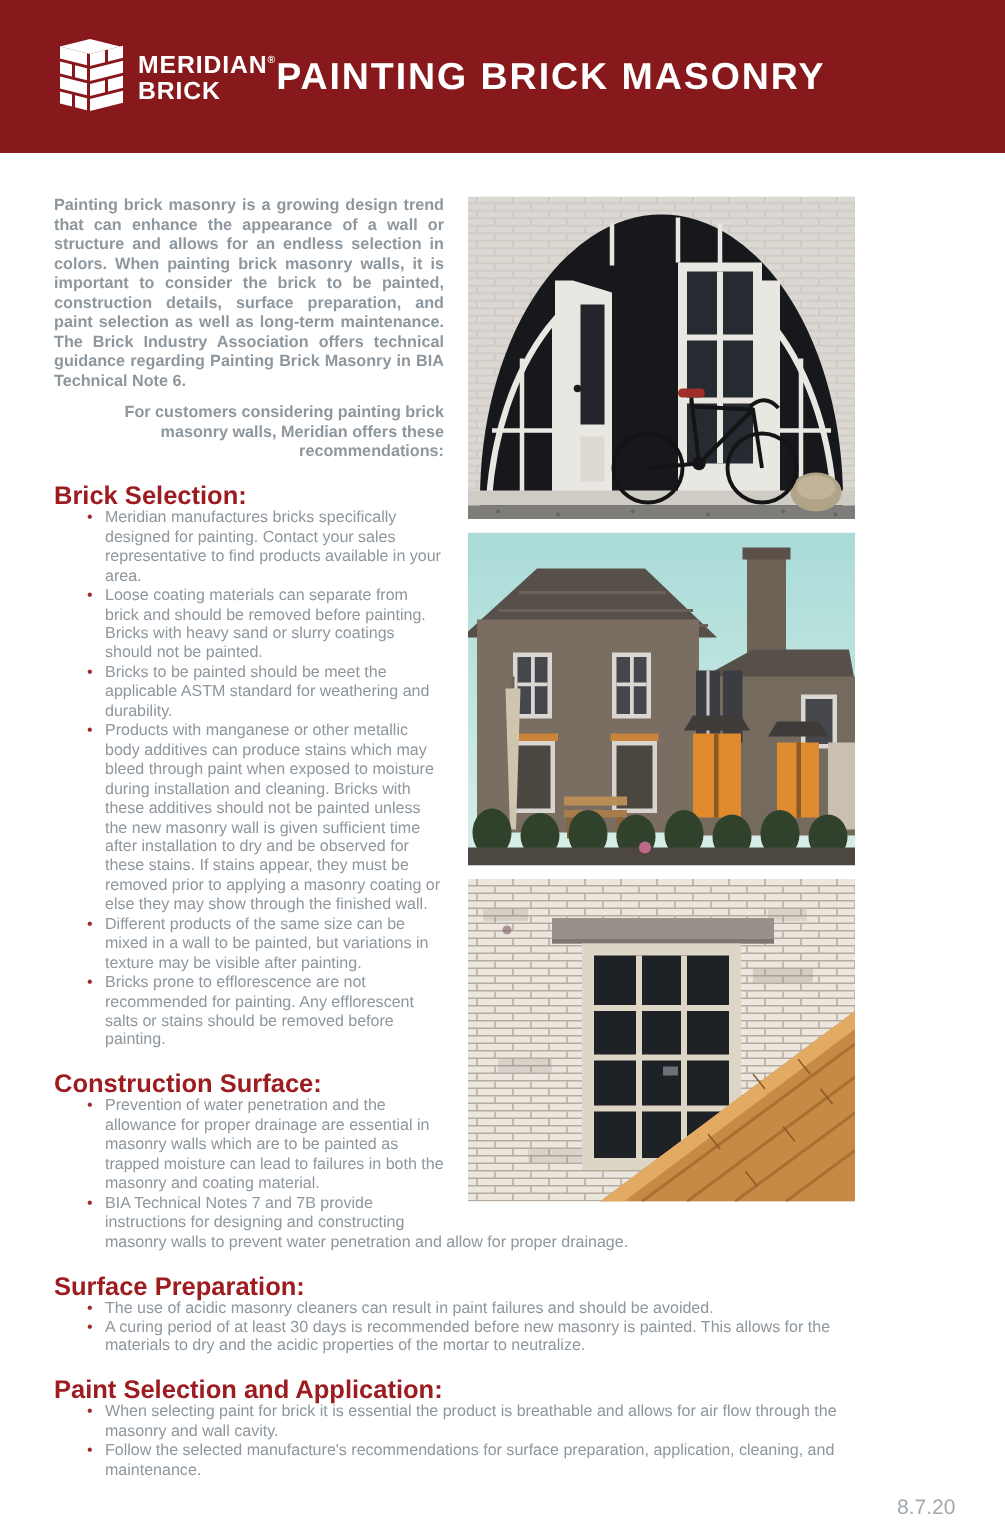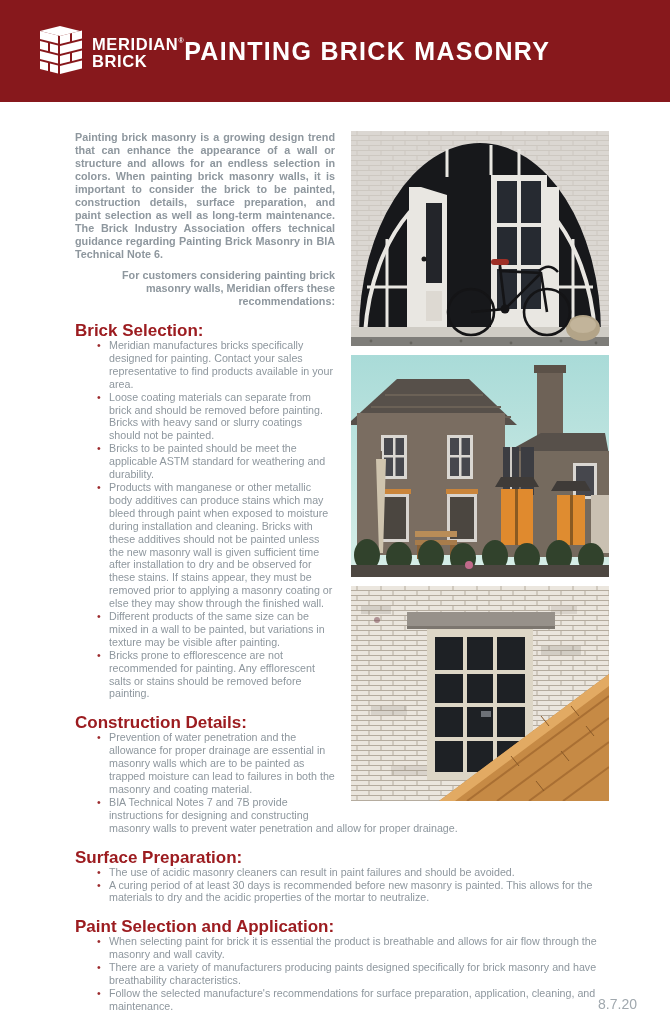--- a/index.html
+++ b/index.html
@@ -19,21 +19,21 @@
   .brand-text { color:#ffffff; font-weight:bold; font-size:16.5px; line-height:17px; letter-spacing:0.6px; }
   .brand-text .reg { font-size:7px; vertical-align:super; }
   .header-title {
     flex:1; text-align:left; color:#ffffff; font-weight:bold;
     font-size:25px; letter-spacing:1.3px; padding-right:20px;
   }
 
   
   .content {
     position:absolute; top:102px; left:0; width:610px;
-    padding:29px 40px 0 36px; box-sizing:border-box;margin-left:39px;
+    padding:29px 40px 0 36px; box-sizing:border-box;
   }
   .photo-col { float:right; width:258px; margin-left:16px; }
   .photo { display:block; margin-bottom:9px; }
   .photo svg { display:block; }
 
   .intro {
     color:#8e979e; font-weight:bold; font-size:10.8px; line-height:13px;
     text-align:justify; margin:0 0 0 0;
   }
   .intro.second { margin-top:8px; text-align:right; }
@@ -294,28 +294,27 @@
     <p class="intro second">For customers considering painting brick masonry walls, Meridian offers these recommendations:</p>
 
     <div class="section-heading">Brick Selection:</div>
     <div class="bullet"><span class="dot">•</span><span>Meridian manufactures bricks specifically designed for painting. Contact your sales representative to find products available in your area.</span></div>
     <div class="bullet"><span class="dot">•</span><span>Loose coating materials can separate from brick and should be removed before painting. Bricks with heavy sand or slurry coatings should not be painted.</span></div>
     <div class="bullet"><span class="dot">•</span><span>Bricks to be painted should be meet the applicable ASTM standard for weathering and durability.</span></div>
     <div class="bullet"><span class="dot">•</span><span>Products with manganese or other metallic body additives can produce stains which may bleed through paint when exposed to moisture during installation and cleaning.  Bricks with these additives should not be painted unless the new masonry wall is given sufficient time after installation to dry and be observed for these stains.  If stains appear, they must be removed prior to applying a masonry coating or else they may show through the finished wall.</span></div>
     <div class="bullet"><span class="dot">•</span><span>Different products of the same size can be mixed in a wall to be painted, but variations in texture may be visible after painting.</span></div>
     <div class="bullet"><span class="dot">•</span><span>Bricks prone to efflorescence are not recommended for painting. Any efflorescent salts or stains should be removed before painting.</span></div>
 
-    <div class="section-heading">Construction Details:</div>
+    <div class="section-heading">Construction Surface:</div>
     <div class="bullet"><span class="dot">•</span><span>Prevention of water penetration and the allowance for proper drainage are essential in masonry walls which are to be painted as trapped moisture can lead to failures in both the masonry and coating material.</span></div>
     <div class="bullet"><span class="dot">•</span><span>BIA Technical Notes 7 and 7B provide instructions for designing and constructing masonry walls to prevent water penetration and allow for proper drainage.</span></div>
 
     <div class="section-heading">Surface Preparation:</div>
     <div class="bullet"><span class="dot">•</span><span>The use of acidic masonry cleaners can result in paint failures and should be avoided.</span></div>
     <div class="bullet"><span class="dot">•</span><span>A curing period of at least 30 days is recommended before new masonry is painted. This allows for the materials to dry and the acidic properties of the mortar to neutralize.</span></div>
 
     <div class="section-heading">Paint Selection and Application:</div>
     <div class="bullet wide"><span class="dot">•</span><span>When selecting paint for brick it is essential the product is breathable and allows for air flow through the masonry and wall cavity.</span></div>
-    <div class="bullet wide"><span class="dot">•</span><span>There are a variety of manufacturers producing paints designed specifically for brick masonry and have breathability characteristics.</span></div>
     <div class="bullet wide"><span class="dot">•</span><span>Follow the selected manufacture's recommendations for surface preparation, application, cleaning, and maintenance.</span></div>
   </div>
 
   <div class="footer-version">8.7.20</div>
 </div>
 
 </body></html>

